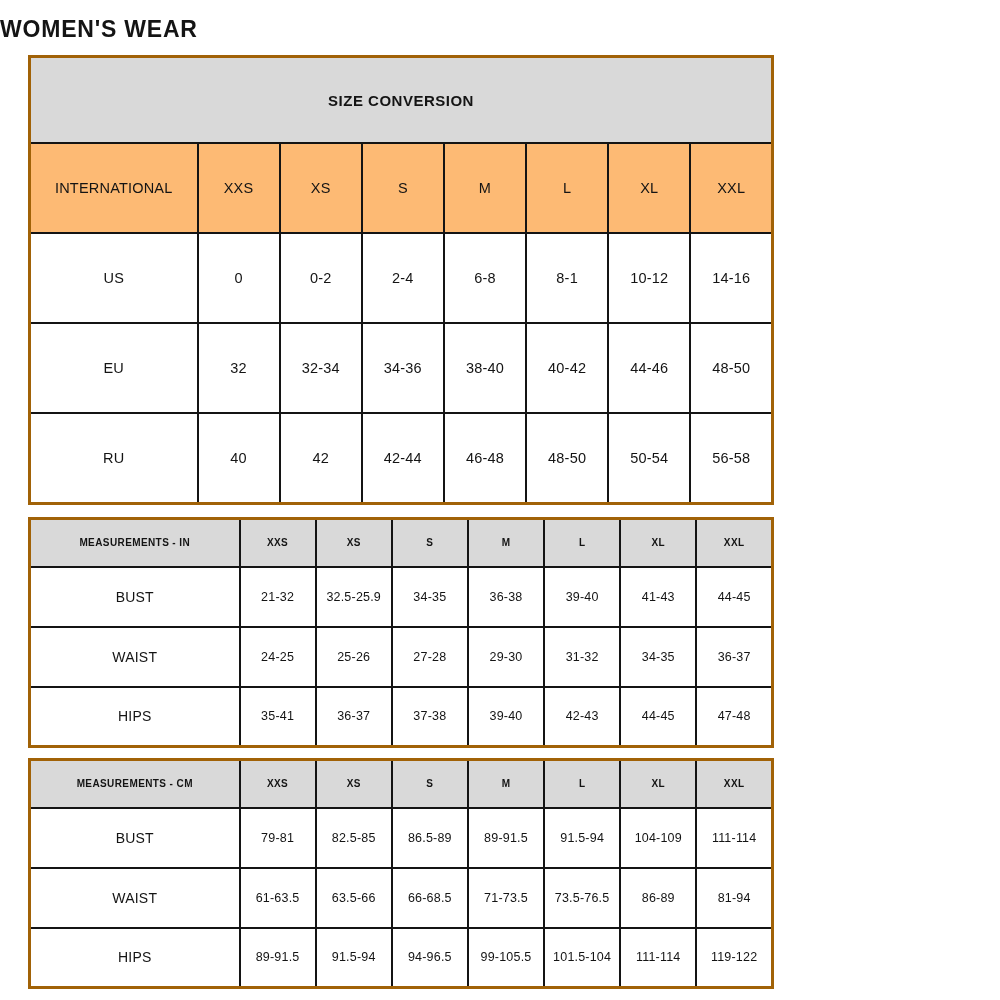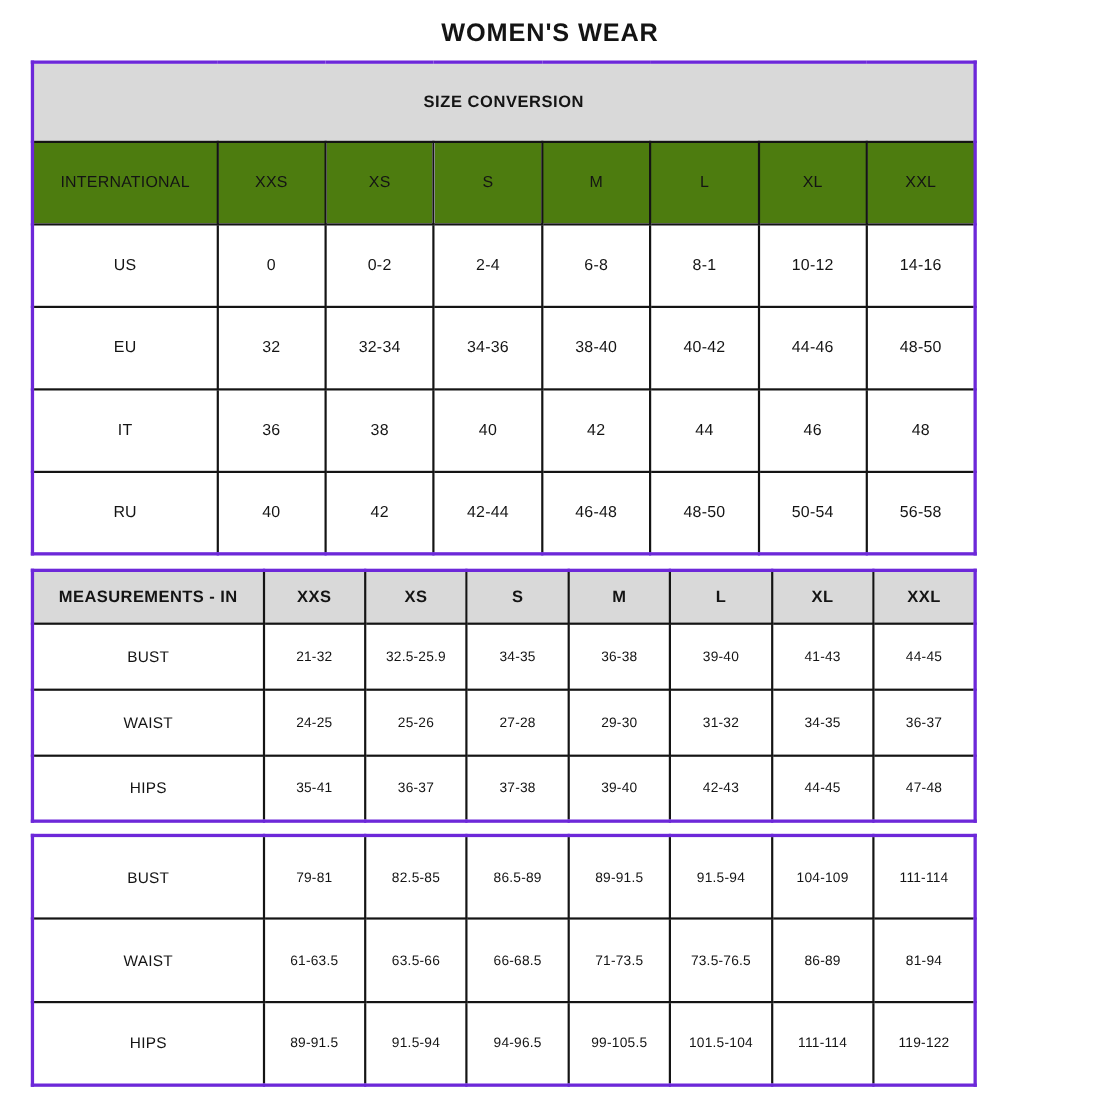--- a/index.html
+++ b/index.html
@@ -14,67 +14,66 @@
   }
   .page {
     position: relative;
     width: 1000px;
     height: 1000px;
     overflow: hidden;
   }
   h1.page-title {
     margin: 0;
     padding: 16px 0 0 0;
-    text-align: center;
     font-size: 23px;
     font-weight: 700;
     letter-spacing: 0.8px;
   }
   table.tbl {
     border-collapse: collapse;
     table-layout: fixed;
-    width: 860px;
+    width: 746px;
     margin-left: 28px;
-    border: 3px solid #6d28d9;
+    border: 3px solid #a16207;
   }
   .tbl th, .tbl td {
     border: 2px solid #141414;
     text-align: center;
     vertical-align: middle;
     padding: 0 2px;
     overflow: hidden;
     letter-spacing: 0.2px;
   }
   
   .t1 { margin-top: 12px; height: 450px; }
   .t1 tr { height: 56px; }
   .t1 tr.title-row { height: 54px; }
   .t1 .title-cell {
     background: #d9d9d9;
     font-weight: 700;
     font-size: 15px;
     letter-spacing: 0.5px;
   }
   .t1 th.colhead {
-    background: #4d7c0f;
+    background: #fdba74;
     font-weight: 400;
     font-size: 14.5px;
   }
   .t1 td { font-size: 14.5px; font-weight: 400; }
   .t1 td.row-label { font-size: 14.5px; }
   
   .t23 { height: 230px; }
   .t2 { margin-top: 12px; }
   .t3 { margin-top: 10px; }
   .t23 tr { height: 60px; }
   .t23 tr.header-row { height: 48px; }
   .t23 th.colhead {
     background: #d9d9d9;
     font-weight: 700;
-    font-size: 15px;
+    font-size: 10px;
     letter-spacing: 0.4px;
   }
   .t23 td { font-size: 12.5px; font-weight: 400; }
   .t23 td.row-label { font-size: 14px; }
   col.c-label1 { width: 168px; }
   col.c-label2 { width: 210px; }
 </style>
 </head>
 <body>
 
@@ -113,30 +112,20 @@
         </tr>
         <tr>
           <td class="row-label">EU</td>
           <td>32</td>
           <td>32-34</td>
           <td>34-36</td>
           <td>38-40</td>
           <td>40-42</td>
           <td>44-46</td>
           <td>48-50</td>
-        </tr>
-        <tr>
-          <td class="row-label">IT</td>
-          <td>36</td>
-          <td>38</td>
-          <td>40</td>
-          <td>42</td>
-          <td>44</td>
-          <td>46</td>
-          <td>48</td>
         </tr>
         <tr>
           <td class="row-label">RU</td>
           <td>40</td>
           <td>42</td>
           <td>42-44</td>
           <td>46-48</td>
           <td>48-50</td>
           <td>50-54</td>
           <td>56-58</td>
@@ -192,20 +181,30 @@
         </tr>
       </tbody>
     </table>
 
   <table id="measurements-cm-table" class="tbl t23 t3">
     <colgroup>
         <col class="c-label2">
         <col span="7">
       </colgroup>
   <tbody>
+        <tr class="header-row">
+          <th class="colhead">MEASUREMENTS - CM</th>
+          <th class="colhead">XXS</th>
+          <th class="colhead">XS</th>
+          <th class="colhead">S</th>
+          <th class="colhead">M</th>
+          <th class="colhead">L</th>
+          <th class="colhead">XL</th>
+          <th class="colhead">XXL</th>
+        </tr>
         <tr>
           <td class="row-label">BUST</td>
           <td>79-81</td>
           <td>82.5-85</td>
           <td>86.5-89</td>
           <td>89-91.5</td>
           <td>91.5-94</td>
           <td>104-109</td>
           <td>111-114</td>
         </tr>

